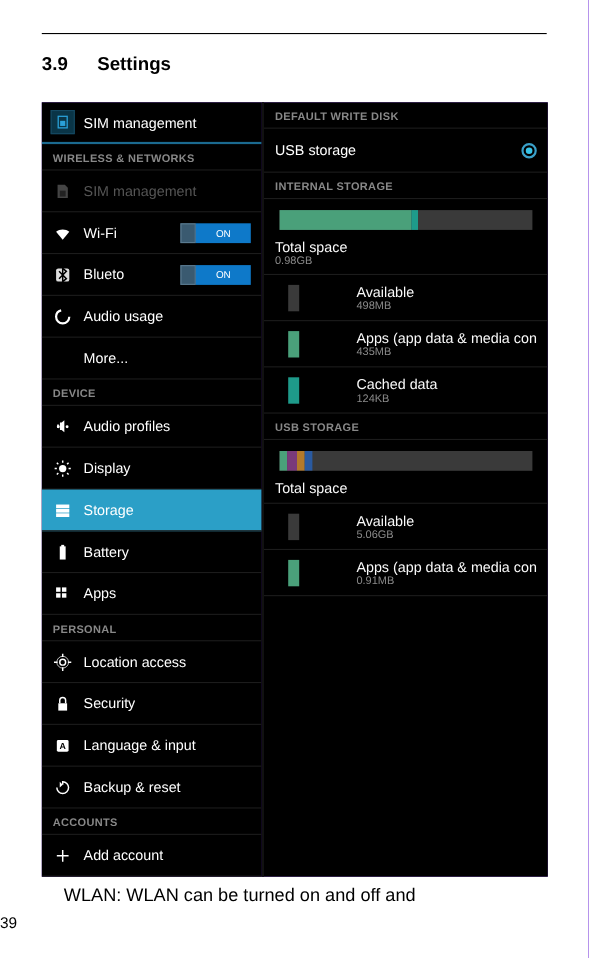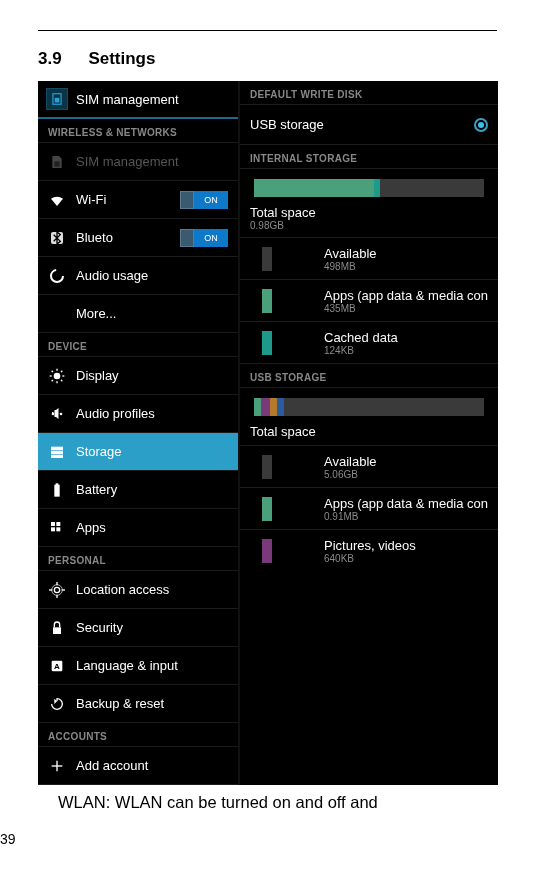--- a/index.html
+++ b/index.html
@@ -12,21 +12,21 @@
       padding: 30px 38px 0 38px;
     }
     .line-top {
       border-top: 1px solid #000;
       margin-bottom: 18px;
     }
     .heading {
       font-size: 17px;
       font-weight: bold;
       color: #000;
-      margin-bottom: 12px;
+      margin-bottom: 24px;
     }
     .heading .num { margin-right: 22px; }
     .phone-container {
       width: 460px;
       margin: 0 auto;
       display: flex;
       background: #6d28d9;
       color: #fff;
       font-size: 13px;
     }
@@ -97,21 +97,21 @@
       height: 18px;
       margin-right: 10px;
       display: flex;
       align-items: center;
       justify-content: center;
       flex-shrink: 0;
     }
     .item .icon svg { width: 16px; height: 16px; }
     .toggle {
       margin-left: auto;
-      width: 48px;
+      width: 64px;
       height: 18px;
       display: flex;
       font-size: 9px;
     }
     .toggle .thumb {
       width: 14px;
       background: #3a5a70;
       border: 1px solid #5a7a90;
     }
     .toggle .track {
@@ -286,51 +286,51 @@
       </span>
       <span>Audio usage</span>
     </div>
 
     <div class="item">
       <span class="icon"></span>
       <span>More...</span>
     </div>
 
     <div class="section-header">DEVICE</div>
+
+    <div class="item">
+      <span class="icon">
+        <svg viewBox="0 0 24 24">
+            <path fill="#fff" d="M8 5h3l5-4v22l-5-4H8zM3 9h3v6H3z" transform="scale(0.75) translate(3,3)"></path>
+            <circle cx="6" cy="12" r="2" fill="#fff"></circle>
+            <circle cx="18" cy="12" r="2" fill="#fff"></circle>
+          </svg>
+      </span>
+      <span>Audio profiles</span>
+    </div>
 
     <div class="item">
       <span class="icon">
         <svg viewBox="0 0 24 24">
             <circle cx="12" cy="12" r="5" fill="#fff"></circle>
             <g stroke="#fff" stroke-width="2">
               <line x1="12" y1="1" x2="12" y2="4"></line>
               <line x1="12" y1="20" x2="12" y2="23"></line>
               <line x1="1" y1="12" x2="4" y2="12"></line>
               <line x1="20" y1="12" x2="23" y2="12"></line>
               <line x1="4" y1="4" x2="6" y2="6"></line>
               <line x1="18" y1="18" x2="20" y2="20"></line>
               <line x1="4" y1="20" x2="6" y2="18"></line>
               <line x1="18" y1="6" x2="20" y2="4"></line>
             </g>
           </svg>
       </span>
       <span>Display</span>
     </div>
 
-    <div class="item">
-      <span class="icon">
-        <svg viewBox="0 0 24 24">
-            <path fill="#fff" d="M8 5h3l5-4v22l-5-4H8zM3 9h3v6H3z" transform="scale(0.75) translate(3,3)"></path>
-            <circle cx="6" cy="12" r="2" fill="#fff"></circle>
-            <circle cx="18" cy="12" r="2" fill="#fff"></circle>
-          </svg>
-      </span>
-      <span>Audio profiles</span>
-    </div>
-
     <div class="item selected">
       <span class="icon">
         <svg viewBox="0 0 24 24">
             <rect x="3" y="4" width="18" height="5" fill="#fff"></rect>
             <rect x="3" y="10" width="18" height="5" fill="#fff"></rect>
             <rect x="3" y="16" width="18" height="5" fill="#fff"></rect>
           </svg>
       </span>
       <span>Storage</span>
     </div>
@@ -489,25 +489,18 @@
     </div>
 
     <div class="detail-row">
       <div class="swatch green"></div>
       <div class="detail-text">
         <div class="t">Apps (app data &amp; media con</div>
         <div class="s">0.91MB</div>
       </div>
     </div>
 
-    <div class="detail-row" style="border-bottom:none">
-      <div class="swatch purple"></div>
-      <div class="detail-text">
-        <div class="t">Pictures, videos</div>
-        <div class="s">640KB</div>
-      </div>
-    </div>
   </div>
 </div>
 
 <div class="body-text">WLAN: WLAN can be turned on and off and</div>
 
 <div class="pagenum">39</div>
 
 </body></html>

